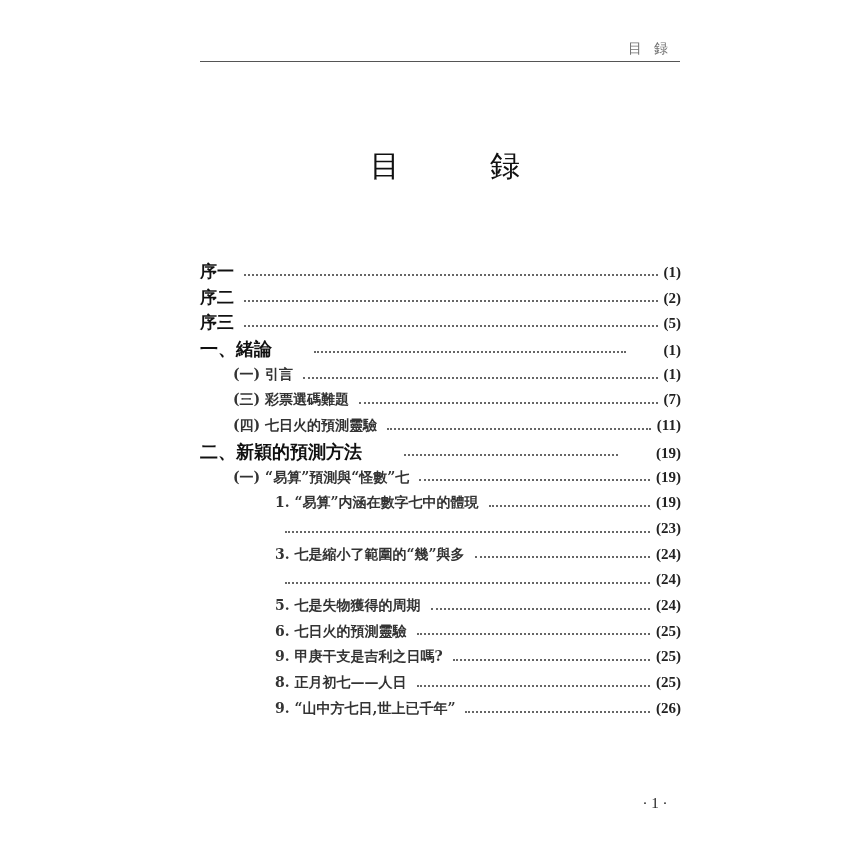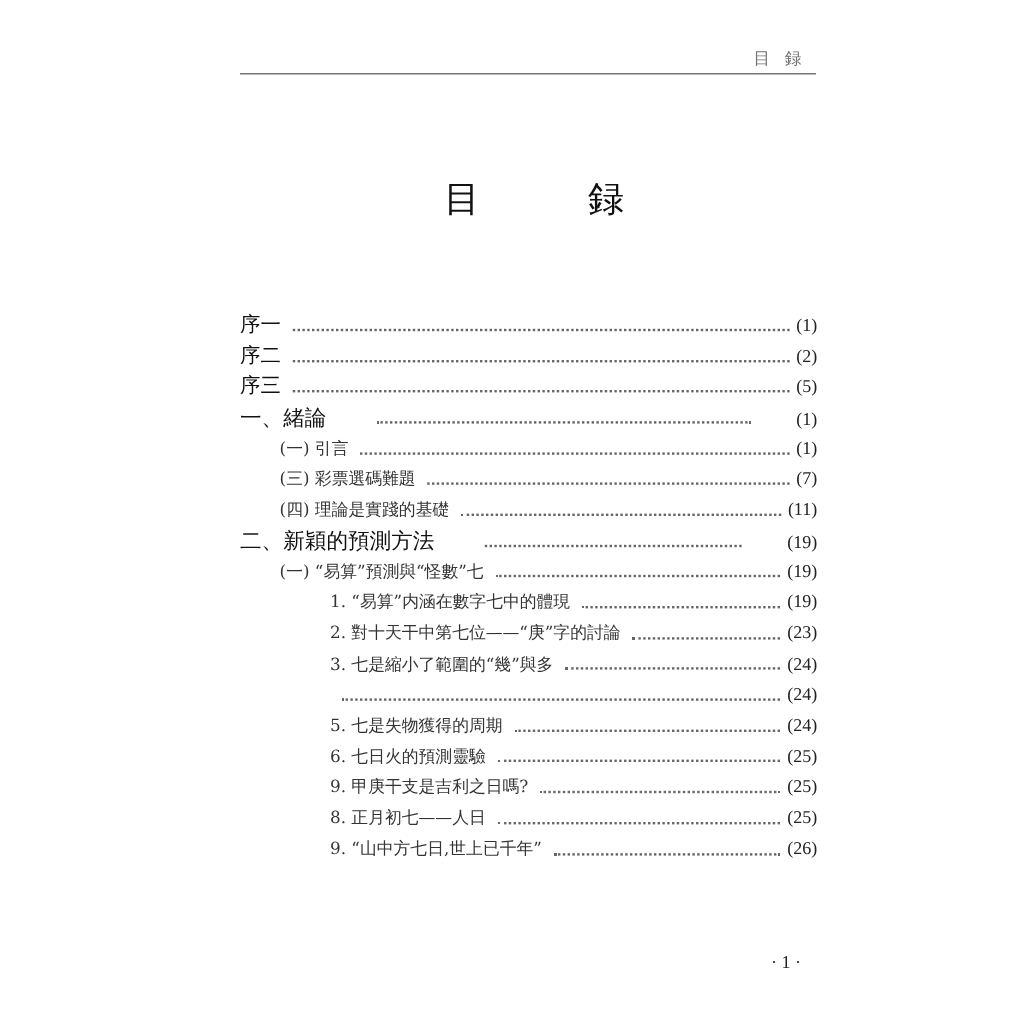--- a/index.html
+++ b/index.html
@@ -43,20 +43,21 @@
       justify-content: space-between;
       font-family: "DejaVu Sans", "Liberation Sans", sans-serif;
       font-size: 30px;
       color: #111;
     }
     .toc {
       position: absolute;
       left: 200px;
       top: 259px;
       width: 481px;
+      font-weight: bold;
     }
     .toc-row {
       display: flex;
       align-items: baseline;
       height: 25.7px;
       line-height: 25.7px;
       white-space: nowrap;
     }
     .toc-row.lvl0 { font-family: "DejaVu Sans", "Liberation Sans", sans-serif; font-size: 17px; color: #111; }
     .toc-row.lvl0.major { font-size: 18px; gap: 32px; }
@@ -125,41 +126,40 @@
     <span class="toc-label">(一) 引言</span>
     <span class="toc-leader"></span>
     <span class="toc-page">(1)</span>
   </div>
   <div class="toc-row lvl1">
     <span class="toc-label">(三) 彩票選碼難題</span>
     <span class="toc-leader"></span>
     <span class="toc-page">(7)</span>
   </div>
   <div class="toc-row lvl1">
-    <span class="toc-label">(四) 理論是實踐的基礎</span>
+    <span class="toc-label">(四) 七日火的預測靈驗</span>
     <span class="toc-leader"></span>
     <span class="toc-page">(11)</span>
   </div>
   <div class="toc-row lvl0 major">
     <span class="toc-label">二、新穎的預測方法</span>
     <span class="toc-leader"></span>
     <span class="toc-page">(19)</span>
   </div>
   <div class="toc-row lvl1">
     <span class="toc-label">(一) “易算”預測與“怪數”七</span>
     <span class="toc-leader"></span>
     <span class="toc-page">(19)</span>
   </div>
   <div class="toc-row lvl2">
     <span class="toc-label">1. “易算”内涵在數字七中的體現</span>
     <span class="toc-leader"></span>
     <span class="toc-page">(19)</span>
   </div>
   <div class="toc-row lvl2">
-    <span class="toc-label">2. 對十天干中第七位——“庚”字的討論</span>
     <span class="toc-leader"></span>
     <span class="toc-page">(23)</span>
   </div>
   <div class="toc-row lvl2">
     <span class="toc-label">3. 七是縮小了範圍的“幾”與多</span>
     <span class="toc-leader"></span>
     <span class="toc-page">(24)</span>
   </div>
   <div class="toc-row lvl2">
     <span class="toc-leader"></span>

